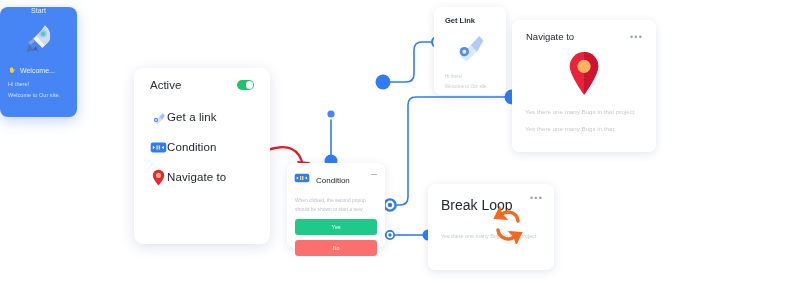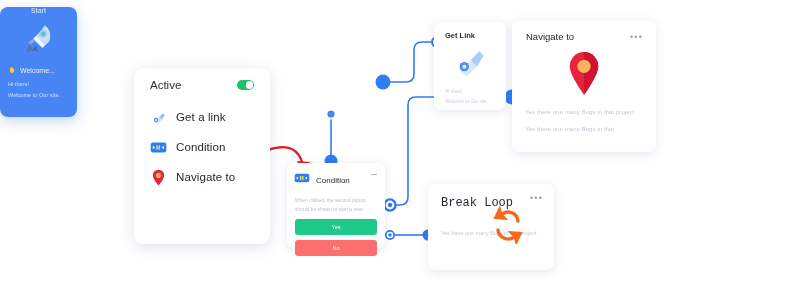--- a/index.html
+++ b/index.html
@@ -21,36 +21,36 @@
 
   
   .panel{left:134px;top:68px;width:136px;height:176px;border-radius:9px;
          box-shadow:0 3px 14px rgba(40,60,120,.15);}
   .panel-row{display:flex;align-items:center;justify-content:space-between;
              padding:0 16px;height:34px;}
   .panel-title{font-size:11.5px;color:#2b2f38;}
   .toggle{width:17px;height:9.5px;border-radius:5px;background:#1fc16b;position:relative;}
   .toggle::after{content:"";position:absolute;right:1px;top:1px;width:7.5px;height:7.5px;
                  border-radius:50%;background:#fff;}
-  .opt{display:flex;align-items:center;gap:9px;padding:0 0 0 16px;height:30px;text-align:right;}
+  .opt{display:flex;align-items:center;padding:0 0 0 16px;height:30px;text-align:right;}
   .opt-label{font-size:11.5px;color:#24282f;letter-spacing:.1px;}
   .opt-ico{width:17px;height:17px;flex:0 0 17px;display:flex;align-items:center;justify-content:center;}
 
   
   .start{left:292px;top:6px;width:77px;height:110px;background:#4785f4;border-radius:8px;
          box-shadow:0 4px 14px rgba(60,110,220,.30);}
   .start-title{text-align:center;font-size:7px;color:#e8f0ff;margin-top:7px;}
   .start-rocket{display:flex;justify-content:center;margin-top:4px;}
   .start-welcome{display:flex;align-items:center;gap:4px;margin:8px 0 0 8px;}
   .start-welcome span{font-size:7px;color:#eaf1ff;}
   .start-body{margin:5px 0 0 8px;}
   .start-body div{font-size:5.6px;color:#cfe0ff;line-height:1.9;}
 
   
-  .getlink{left:434px;top:22px;width:72px;height:88px;}
+  .getlink{left:434px;top:7px;width:72px;height:88px;}
   .getlink h4{margin:9px 0 0 11px;font-size:7.5px;color:#1f2a37;font-weight:bold;}
   .getlink .gl-ico{display:flex;justify-content:center;margin-top:4px;}
   .getlink .gl-txt{margin:9px 0 0 11px;}
   .getlink .gl-txt div{font-size:4.6px;color:#c6ccd6;line-height:2.1;}
 
   
   .navcard{left:512px;top:20px;width:144px;height:132px;}
   .nav-head{display:flex;align-items:center;justify-content:space-between;
             padding:11px 13px 0 14px;}
   .nav-head h4{margin:0;font-size:9.5px;color:#222833;font-weight:normal;}
@@ -68,21 +68,21 @@
   .cond-desc div{font-size:4.9px;color:#b9bfc9;line-height:1.85;}
   .btn{margin:5px 8px 0 8px;height:16px;border-radius:3px;display:flex;
        align-items:center;justify-content:center;font-size:5.6px;color:#fff;}
   .btn-yes{background:#1ec98a;}
   .btn-no{background:#fc6f6f;}
 
   
   .brk{left:428px;top:184px;width:126px;height:86px;}
   .brk-head{display:flex;align-items:flex-start;justify-content:space-between;
             padding:11px 11px 0 13px;}
-  .brk-head h4{margin:0;font-size:12px;color:#222833;font-weight:normal;line-height:1.45;font-family:Liberation Mono, monospace;}
+  .brk-head h4{margin:0;font-size:14px;color:#222833;font-weight:normal;line-height:1.45;}
   .brk-ico{position:absolute;left:62px;top:22px;}
   .brk-txt{padding:17px 12px 0 13px;}
   .brk-txt p{margin:0;font-size:5.4px;color:#c3c9d2;line-height:1.7;}
 </style>
 </head>
 <body>
 
 <div class="canvas">
 
   <svg class="wires" viewBox="0 0 800 283" xmlns="http://www.w3.org/2000/svg">

